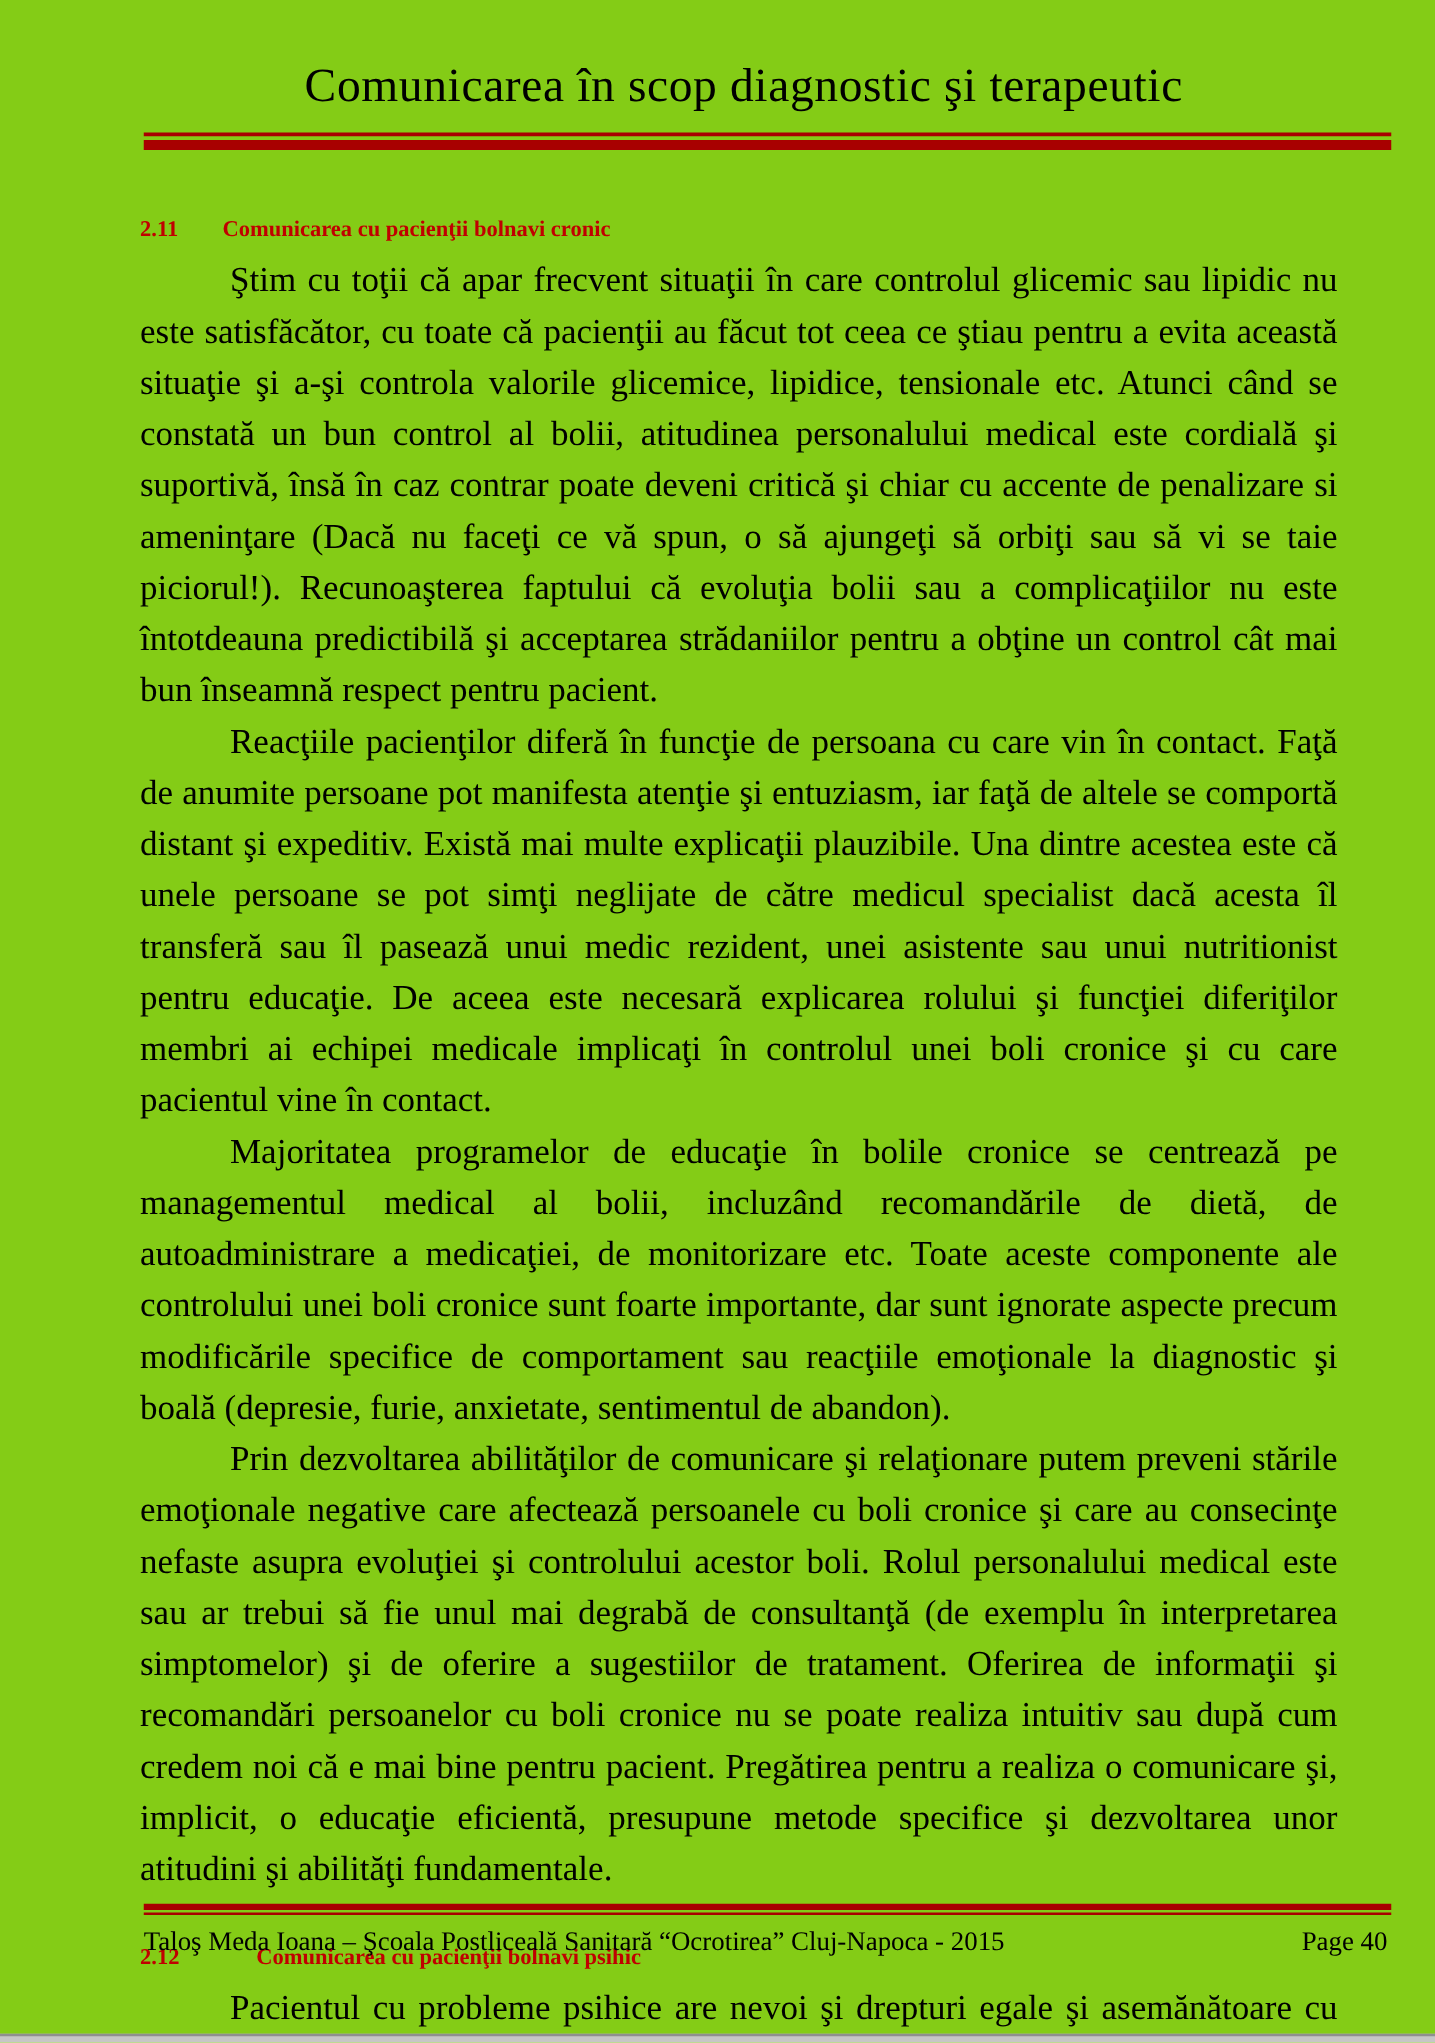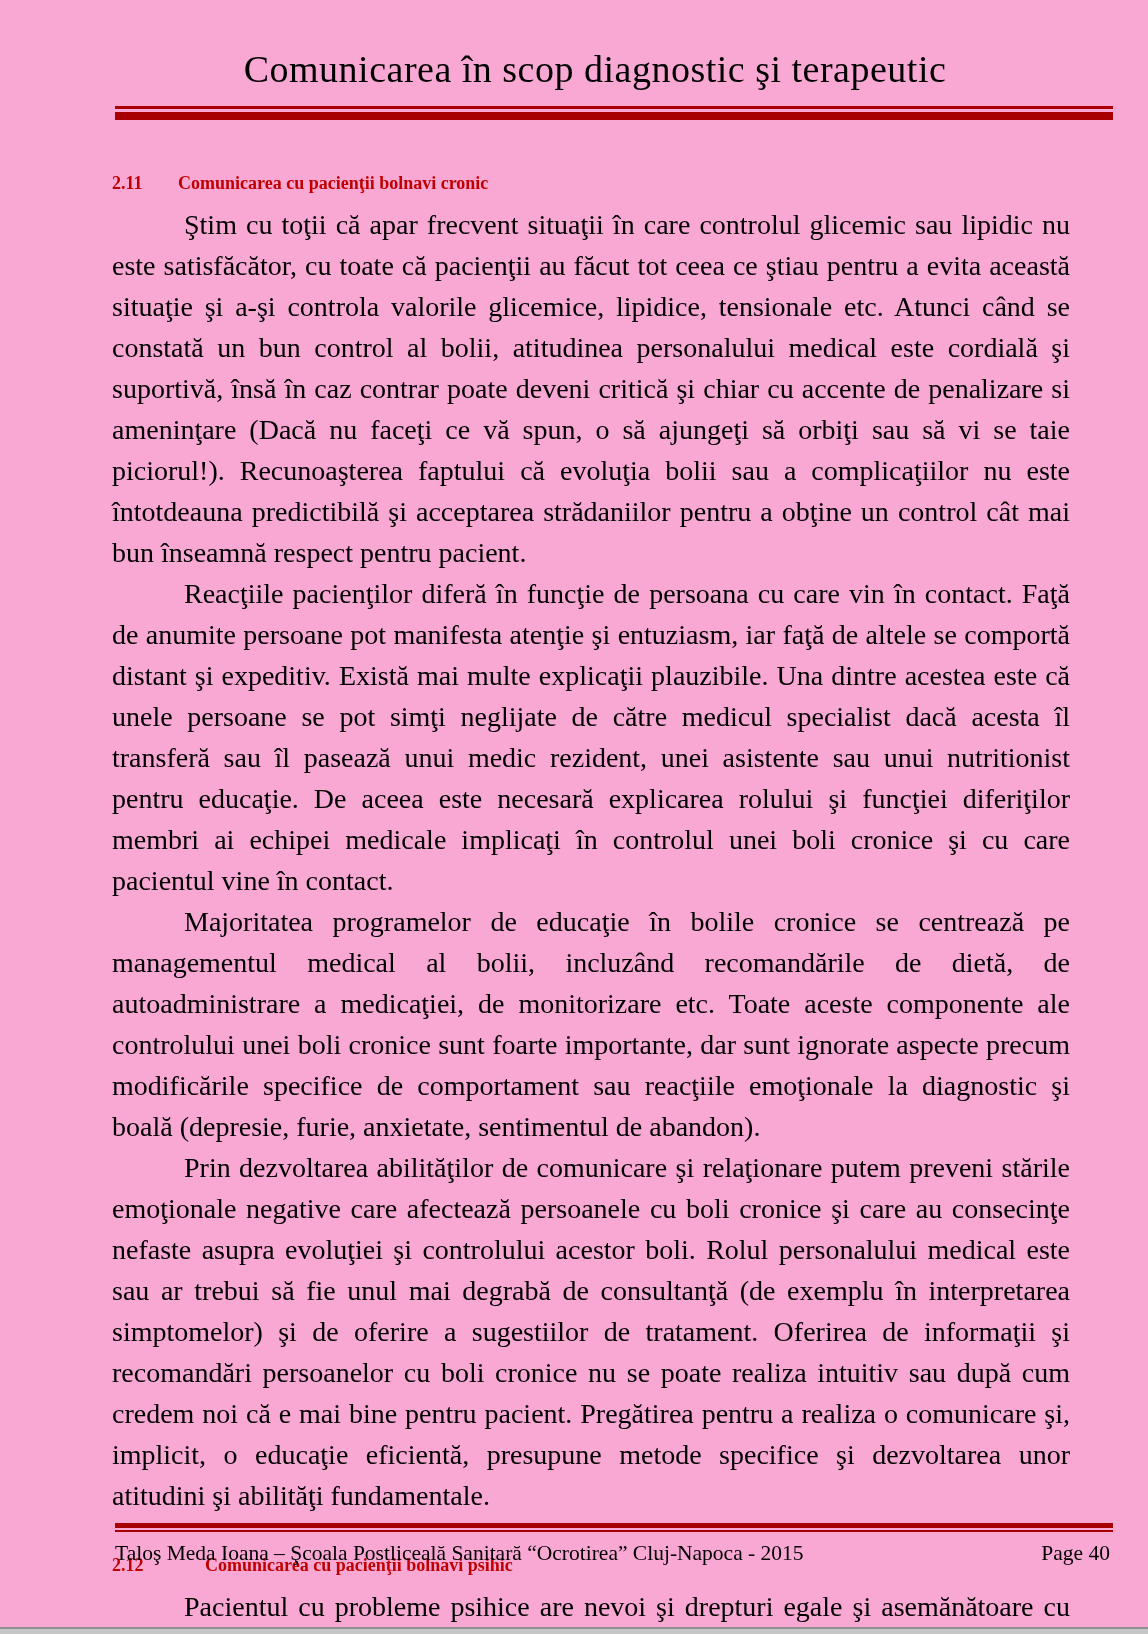--- a/index.html
+++ b/index.html
@@ -1,19 +1,19 @@
 <!DOCTYPE html>
 <html><head>
 <meta charset="utf-8">
 <style>
   html,body { margin:0; padding:0; background:#e9e9e9; }
   .page {
     position:relative;
     width:1148px; height:1634px;
-    background:#f9a8d4;
+    background:#84cc16;
     font-family:"Liberation Serif","DejaVu Serif",serif;
     color:#000;
     overflow:hidden;
     margin:0 auto;
   }
 
   
   .doc-title {
     position:absolute; top:46px; left:95px; width:1000px;
     text-align:center;

